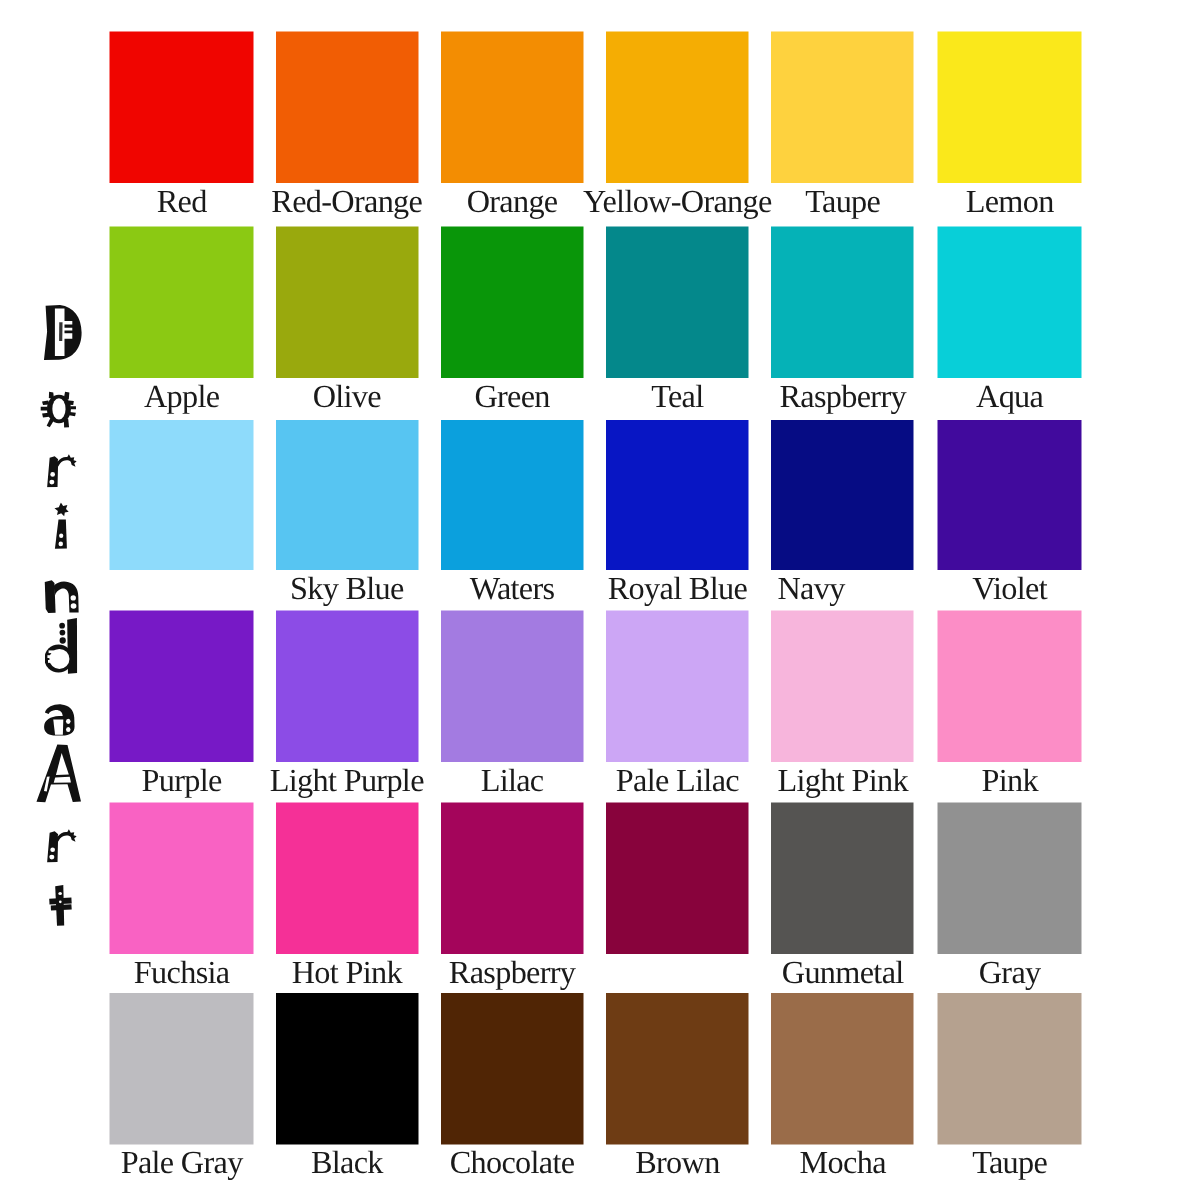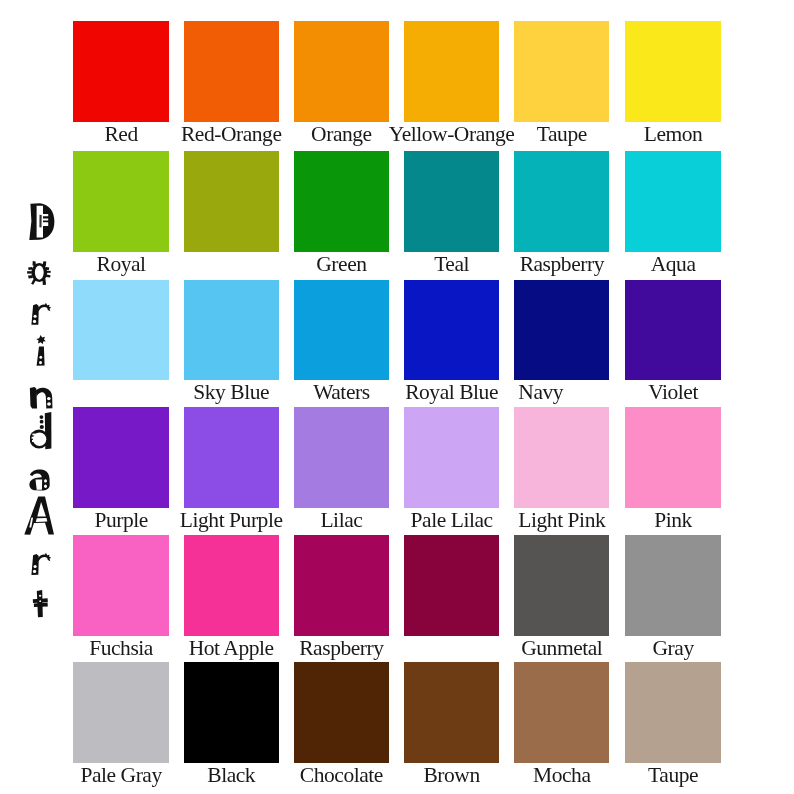--- a/index.html
+++ b/index.html
@@ -140,22 +140,23 @@
     <div class="lbl" style="left: 183.5px; top: 123.9px;">Red-Orange</div>
     <div class="sw" style="left: 293.7px; top: 21.3px; background: rgb(243, 141, 2);"></div>
     <div class="lbl" style="left: 293.7px; top: 123.9px;">Orange</div>
     <div class="sw" style="left: 403.9px; top: 21.3px; background: rgb(245, 173, 3);"></div>
     <div class="lbl" style="left: 403.9px; top: 123.9px;">Yellow-Orange</div>
     <div class="sw" style="left: 514.1px; top: 21.3px; background: rgb(254, 210, 62);"></div>
     <div class="lbl" style="left: 514.1px; top: 123.9px;">Taupe</div>
     <div class="sw" style="left: 625.4px; top: 21.3px; background: rgb(250, 232, 27);"></div>
     <div class="lbl" style="left: 625.4px; top: 123.9px;">Lemon</div>
     <div class="sw" style="left: 73.4px; top: 150.9px; background: rgb(139, 201, 19);"></div>
-    <div class="lbl" style="left: 73.4px; top: 253.5px;">Royal</div>
+    <div class="lbl" style="left: 73.4px; top: 253.5px;">Apple</div>
     <div class="sw" style="left: 183.5px; top: 150.9px; background: rgb(153, 169, 13);"></div>
+    <div class="lbl" style="left: 183.5px; top: 253.5px;">Olive</div>
     <div class="sw" style="left: 293.7px; top: 150.9px; background: rgb(9, 150, 9);"></div>
     <div class="lbl" style="left: 293.7px; top: 253.5px;">Green</div>
     <div class="sw" style="left: 403.9px; top: 150.9px; background: rgb(4, 136, 139);"></div>
     <div class="lbl" style="left: 403.9px; top: 253.5px;">Teal</div>
     <div class="sw" style="left: 514.1px; top: 150.9px; background: rgb(5, 178, 183);"></div>
     <div class="lbl" style="left: 514.1px; top: 253.5px;">Raspberry</div>
     <div class="sw" style="left: 625.4px; top: 150.9px; background: rgb(8, 207, 216);"></div>
     <div class="lbl" style="left: 625.4px; top: 253.5px;">Aqua</div>
     <div class="sw" style="left: 73.4px; top: 279.8px; background: rgb(142, 219, 251);"></div>
     <div class="lbl" style="left: 73.4px; top: 382.4px; margin-top: 43px;">Baby Blue</div>
@@ -177,21 +178,21 @@
     <div class="lbl" style="left: 293.7px; top: 509.5px;">Lilac</div>
     <div class="sw" style="left: 403.9px; top: 406.9px; background: rgb(204, 166, 245);"></div>
     <div class="lbl" style="left: 403.9px; top: 509.5px;">Pale Lilac</div>
     <div class="sw" style="left: 514.1px; top: 406.9px; background: rgb(247, 181, 220);"></div>
     <div class="lbl" style="left: 514.1px; top: 509.5px;">Light Pink</div>
     <div class="sw" style="left: 625.4px; top: 406.9px; background: rgb(252, 141, 198);"></div>
     <div class="lbl" style="left: 625.4px; top: 509.5px;">Pink</div>
     <div class="sw" style="left: 73.4px; top: 535.4px; background: rgb(249, 98, 195);"></div>
     <div class="lbl" style="left: 73.4px; top: 638px;">Fuchsia</div>
     <div class="sw" style="left: 183.5px; top: 535.4px; background: rgb(245, 48, 151);"></div>
-    <div class="lbl" style="left: 183.5px; top: 638px;">Hot Apple</div>
+    <div class="lbl" style="left: 183.5px; top: 638px;">Hot Pink</div>
     <div class="sw" style="left: 293.7px; top: 535.4px; background: rgb(164, 5, 91);"></div>
     <div class="lbl" style="left: 293.7px; top: 638px;">Raspberry</div>
     <div class="sw" style="left: 403.9px; top: 535.4px; background: rgb(136, 3, 60);"></div>
     <div class="sw" style="left: 514.1px; top: 535.4px; background: rgb(85, 84, 82);"></div>
     <div class="lbl" style="left: 514.1px; top: 638px;">Gunmetal</div>
     <div class="sw" style="left: 625.4px; top: 535.4px; background: rgb(145, 145, 145);"></div>
     <div class="lbl" style="left: 625.4px; top: 638px;">Gray</div>
     <div class="sw" style="left: 73.4px; top: 662.3px; background: rgb(189, 188, 192);"></div>
     <div class="lbl" style="left: 73.4px; top: 764.9px;">Pale Gray</div>
     <div class="sw" style="left: 183.5px; top: 662.3px; background: rgb(0, 0, 0);"></div>

